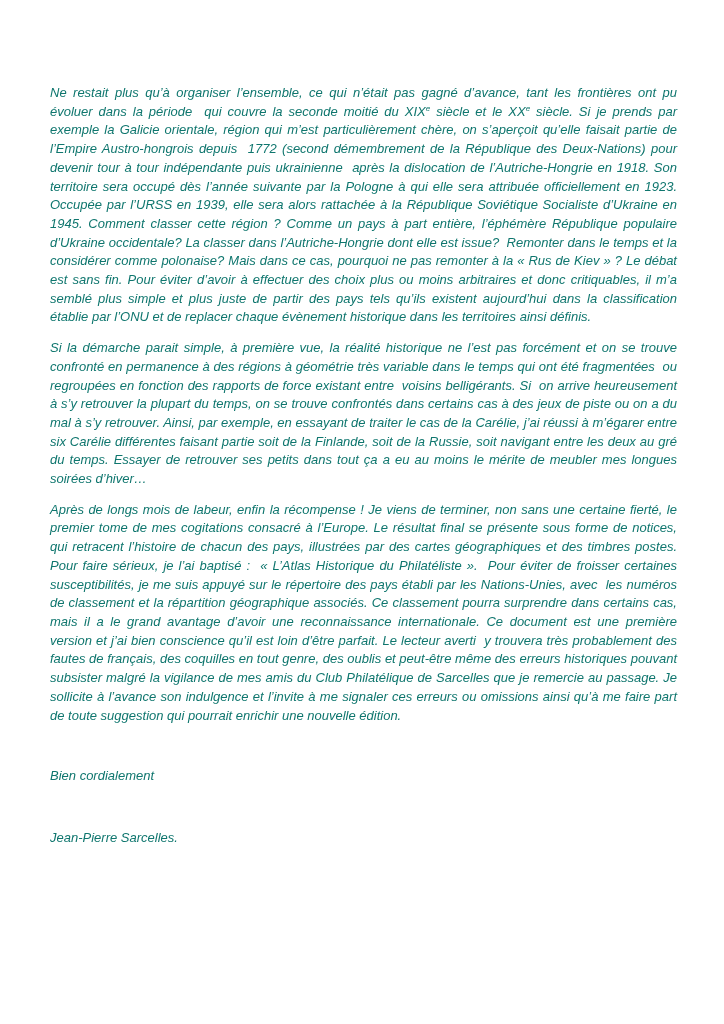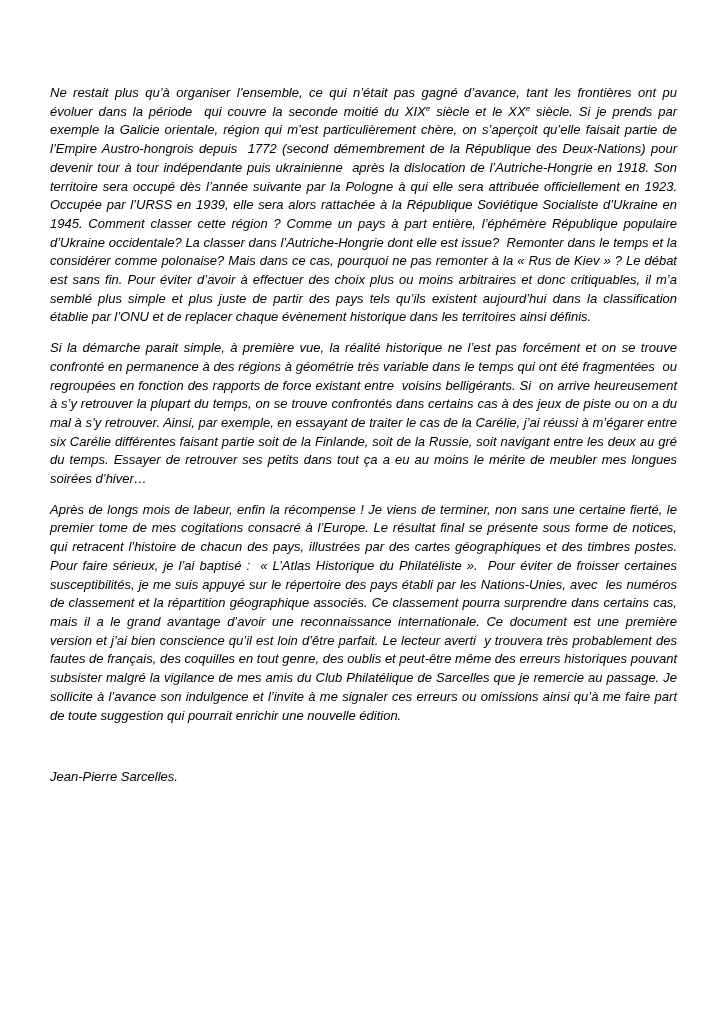--- a/index.html
+++ b/index.html
@@ -16,21 +16,21 @@
   }
   .letter-body {
     position: absolute;
     left: 50px;
     top: 84px;
     width: 627px;
     font-family: "Liberation Sans", "DejaVu Sans", sans-serif;
     font-style: italic;
     font-size: 13px;
     line-height: 18.7px;
-    color: #000000;
+    color: #0f766e;
     text-align: justify;
   }
   .letter-body p {
     margin: 0 0 12px 0;
     white-space: pre-wrap;
   }
   .letter-body p sup {
     font-size: 8px;
     line-height: 0;
     vertical-align: super;
@@ -47,15 +47,16 @@
   }
 </style>
 </head>
 <body>
 
 <div class="page">
   <div class="letter-body">
     <p><span>Ne restait plus qu’à organiser l’ensemble, ce qui n’était pas gagné d’avance, tant les frontières ont pu évoluer dans la période  qui couvre la seconde moitié du XIX</span><sup>e</sup><span> siècle et le XX</span><sup>e</sup><span> siècle. Si je prends par exemple la Galicie orientale, région qui m’est particulièrement chère, on s’aperçoit qu’elle faisait partie de l’Empire Austro-hongrois depuis  1772 (second démembrement de la République des Deux-Nations) pour devenir tour à tour indépendante puis ukrainienne  après la dislocation de l’Autriche-Hongrie en 1918. Son territoire sera occupé dès l’année suivante par la Pologne à qui elle sera attribuée officiellement en 1923. Occupée par l’URSS en 1939, elle sera alors rattachée à la République Soviétique Socialiste d’Ukraine en 1945. Comment classer cette région ? Comme un pays à part entière, l’éphémère République populaire d’Ukraine occidentale? La classer dans l’Autriche-Hongrie dont elle est issue?  Remonter dans le temps et la considérer comme polonaise? Mais dans ce cas, pourquoi ne pas remonter à la « Rus de Kiev » ? Le débat est sans fin. Pour éviter d’avoir à effectuer des choix plus ou moins arbitraires et donc critiquables, il m’a semblé plus simple et plus juste de partir des pays tels qu’ils existent aujourd’hui dans la classification établie par l’ONU et de replacer chaque évènement historique dans les territoires ainsi définis.</span></p>
     <p>Si la démarche parait simple, à première vue, la réalité historique ne l’est pas forcément et on se trouve confronté en permanence à des régions à géométrie très variable dans le temps qui ont été fragmentées  ou regroupées en fonction des rapports de force existant entre  voisins belligérants. Si  on arrive heureusement à s’y retrouver la plupart du temps, on se trouve confrontés dans certains cas à des jeux de piste ou on a du mal à s’y retrouver. Ainsi, par exemple, en essayant de traiter le cas de la Carélie, j’ai réussi à m’égarer entre six Carélie différentes faisant partie soit de la Finlande, soit de la Russie, soit navigant entre les deux au gré du temps. Essayer de retrouver ses petits dans tout ça a eu au moins le mérite de meubler mes longues soirées d’hiver…</p>
     <p>Après de longs mois de labeur, enfin la récompense ! Je viens de terminer, non sans une certaine fierté, le premier tome de mes cogitations consacré à l’Europe. Le résultat final se présente sous forme de notices, qui retracent l’histoire de chacun des pays, illustrées par des cartes géographiques et des timbres postes. Pour faire sérieux, je l’ai baptisé :  « L’Atlas Historique du Philatéliste ».  Pour éviter de froisser certaines susceptibilités, je me suis appuyé sur le répertoire des pays établi par les Nations-Unies, avec  les numéros de classement et la répartition géographique associés. Ce classement pourra surprendre dans certains cas, mais il a le grand avantage d’avoir une reconnaissance internationale. Ce document est une première version et j’ai bien conscience qu’il est loin d’être parfait. Le lecteur averti  y trouvera très probablement des fautes de français, des coquilles en tout genre, des oublis et peut-être même des erreurs historiques pouvant subsister malgré la vigilance de mes amis du Club Philatélique de Sarcelles que je remercie au passage. Je sollicite à l’avance son indulgence et l’invite à me signaler ces erreurs ou omissions ainsi qu’à me faire part de toute suggestion qui pourrait enrichir une nouvelle édition.</p>
+    <p class="closing">Bien cordialement</p>
     <p class="signature">Jean-Pierre Sarcelles.</p>
   </div>
 </div>
 
 </body></html>

